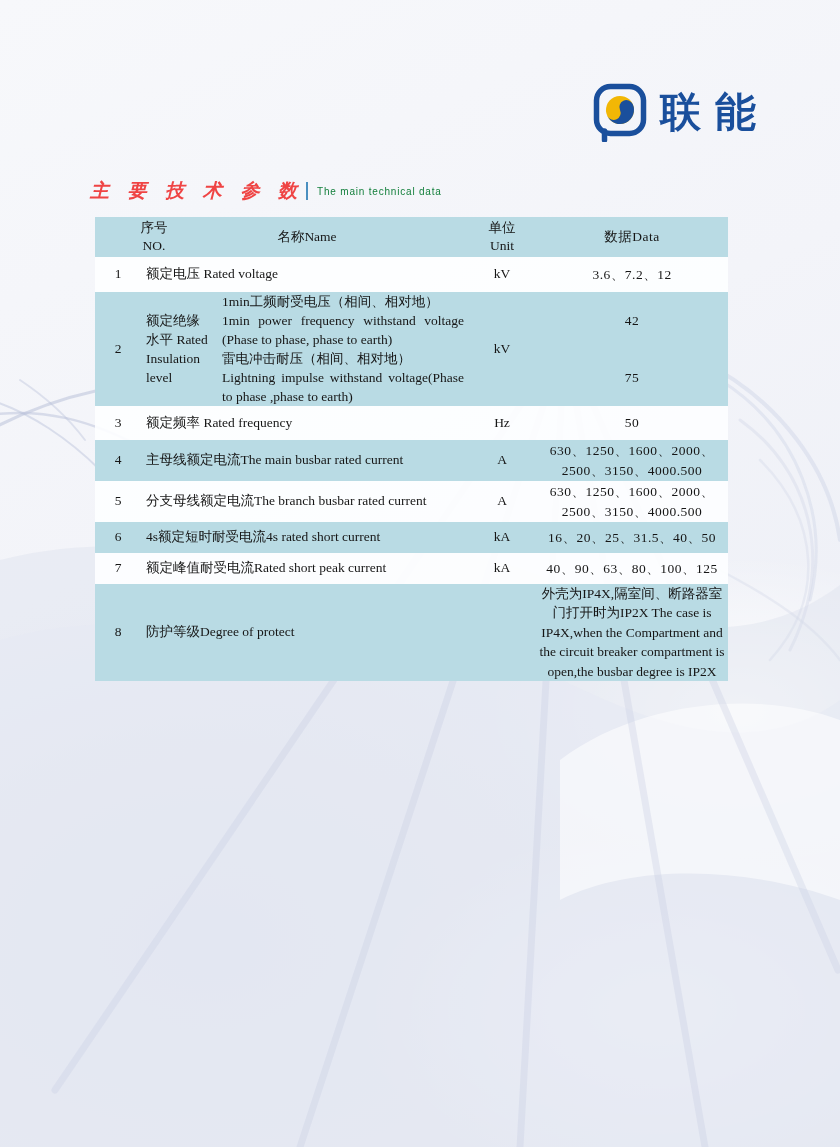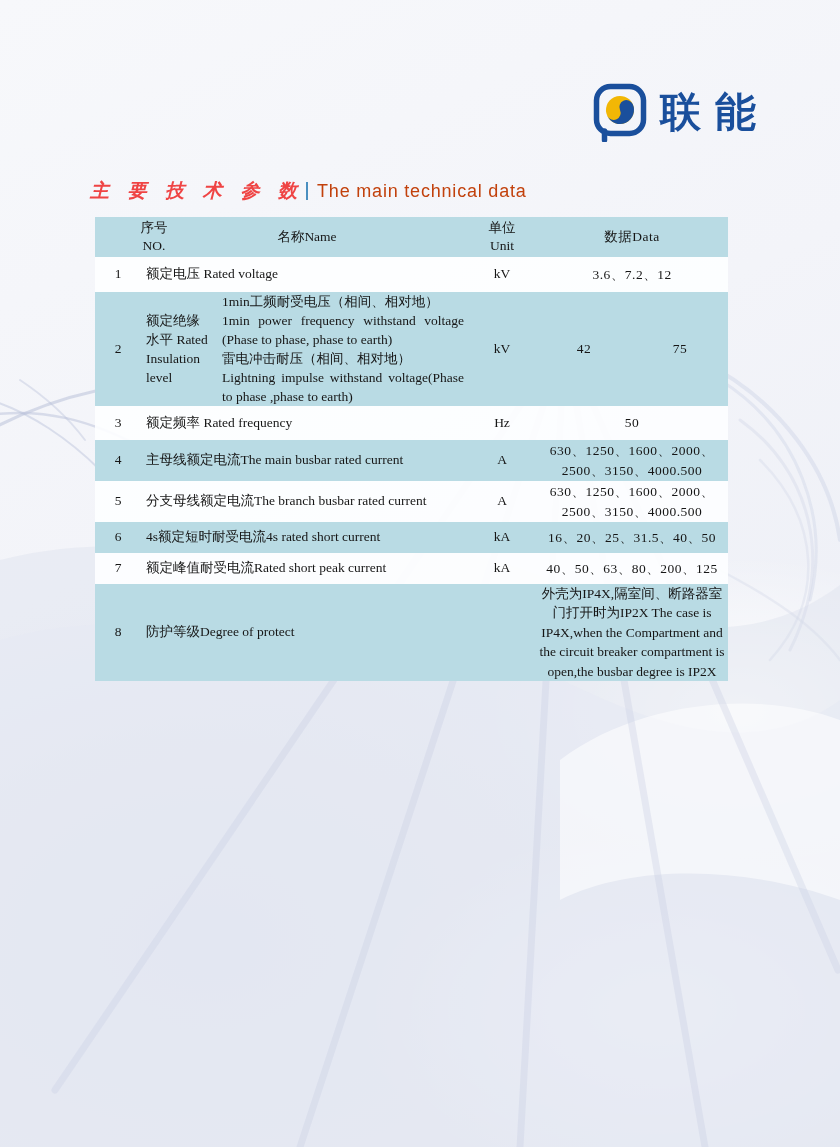--- a/index.html
+++ b/index.html
@@ -23,21 +23,21 @@
     letter-spacing:14px;margin-right:-14px;line-height:1;
   }
   
   .heading{position:absolute;left:90px;top:178px;display:flex;align-items:center;}
   .heading-cn{
     color:#ef4444;font-size:19px;font-weight:bold;font-style:italic;
     letter-spacing:6px;font-family:"DejaVu Serif","Liberation Serif",serif;
   }
   .heading-divider{width:2px;height:18px;background:#4a8fc0;margin:0 9px 0 3px;}
   .heading-en{
-    color:#c2410c;font-size:18px;letter-spacing:.8px;
+    color:#15803d;font-size:10px;letter-spacing:.8px;
     font-family:"Liberation Sans","DejaVu Sans",sans-serif;
   }
   
   .tech-table{
     position:absolute;left:95px;top:217px;width:633px;
     font-size:13.5px;color:#161616;line-height:1.35;
   }
   .t-row{display:flex;align-items:center;}
   .t-row.blue{background:#b9dbe4;}
   .t-row.white{background:rgba(253,254,255,.92);}
@@ -50,21 +50,21 @@
   .t-header .two-line{line-height:18px;padding-left:36px;}
   .h35{height:35px;} .h114{height:114px;} .h34{height:34px;}
   .h41{height:41px;} .h31{height:31px;} .h97{height:97px;}
   .h97 .c-data{line-height:19.5px;letter-spacing:0;}
   
   .r2-name{display:flex;align-items:center;height:100%;gap:10px;}
   .r2-label{width:66px;flex:none;line-height:19px;}
   .r2-subs{flex:1;min-width:0;display:flex;flex-direction:column;height:100%;}
   .r2-sub{flex:1;display:flex;flex-direction:column;justify-content:center;line-height:19px;padding-right:4px;}
   .r2-sub .sub-en{text-align:justify;}
-  .r2-vals{display:flex;flex-direction:row;height:100%;}
+  .r2-vals{display:flex;flex-direction:column;height:100%;}
   .r2-val{flex:1;display:flex;align-items:center;justify-content:center;letter-spacing:.5px;}
 </style>
 </head>
 <body>
 
 <div class="page">
 
   <svg class="watermark" width="840" height="1147" viewBox="0 0 840 1147">
 
     <path d="M0,560 C120,530 200,560 300,545 C420,525 520,565 600,600
@@ -184,21 +184,21 @@
       <div class="c-no">6</div>
       <div class="c-name">4s额定短时耐受电流4s rated short current</div>
       <div class="c-unit">kA</div>
       <div class="c-data">16、20、25、31.5、40、50</div>
     </div>
 
     <div class="t-row white h31">
       <div class="c-no">7</div>
       <div class="c-name">额定峰值耐受电流Rated short peak current</div>
       <div class="c-unit">kA</div>
-      <div class="c-data">40、50、63、80、200、125</div>
+      <div class="c-data">40、90、63、80、100、125</div>
     </div>
 
     <div class="t-row blue h97">
       <div class="c-no">8</div>
       <div class="c-name">防护等级Degree of protect</div>
       <div class="c-unit"></div>
       <div class="c-data">外壳为IP4X,隔室间、断路器室门打开时为IP2X The case is IP4X,when the Compartment and the circuit breaker compartment is open,the busbar degree is IP2X</div>
     </div>
 
   </div>

